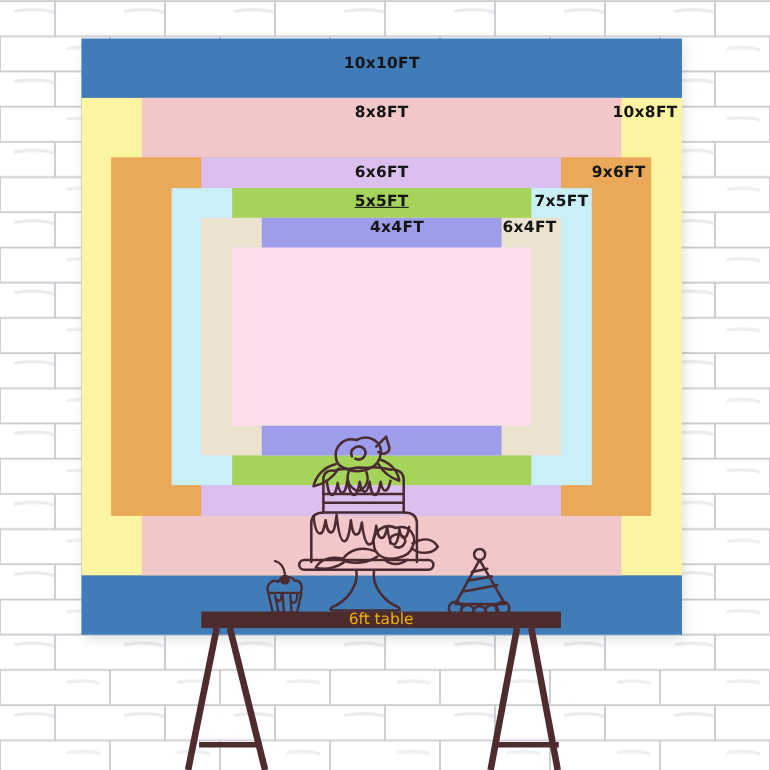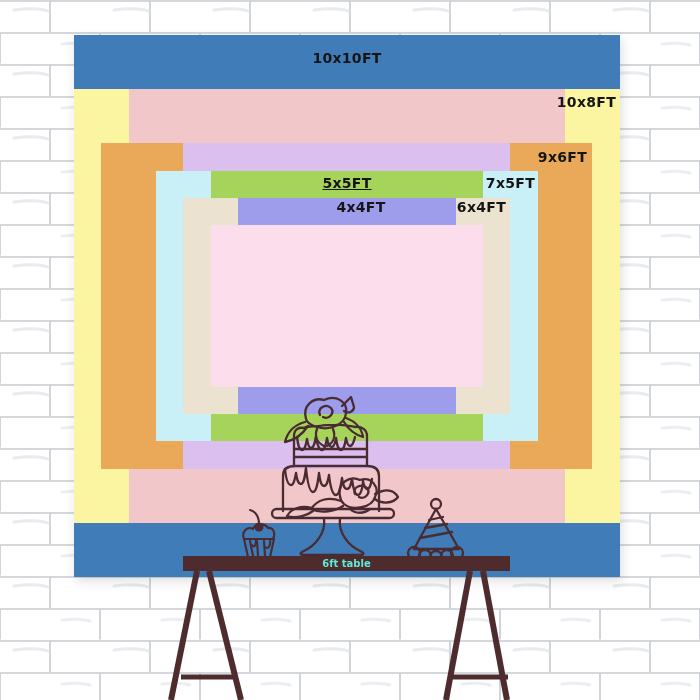--- a/index.html
+++ b/index.html
@@ -27,21 +27,21 @@
   .l8x8{top:59px;}   .l10x8{top:59px;right:4px;}
   .l6x6{top:114px;}  .l9x6{top:114px;right:33px;}
   .l5x5{top:140px;text-decoration:underline;}  .l7x5{top:140px;right:85px;}
   .l4x4{top:164px;margin-left:28px;}  .l6x4{top:164px;right:114px;}
   .l5x3{top:200px;}
   
   .art{position:absolute;left:0;top:0;z-index:2;}
   
   .table-bar{position:absolute;left:183px;top:556px;width:327px;height:15px;z-index:3;
              display:flex;align-items:center;justify-content:center;}
-  .table-label{font-size:10px;font-weight:700;color:#5eead4;line-height:15px;}
+  .table-label{font-size:14px;font-weight:400;color:#eab308;line-height:15px;}
   
   .legs{position:absolute;left:0;top:0;z-index:2;}
 </style>
 </head>
 <body>
 
 <div class="stage">
 
   <svg class="wall" width="700" height="700">
     <defs>
@@ -64,21 +64,23 @@
     <div class="rect r8x8" style="background-color: rgb(242, 199, 201);"></div>
     <div class="rect r9x6" style="background-color: rgb(234, 169, 88);"></div>
     <div class="rect r6x6" style="background-color: rgb(218, 191, 239);"></div>
     <div class="rect r7x5" style="background-color: rgb(201, 239, 247);"></div>
     <div class="rect r5x5" style="background-color: rgb(166, 212, 90);"></div>
     <div class="rect r6x4" style="background-color: rgb(235, 227, 208);"></div>
     <div class="rect r4x4" style="background-color: rgb(157, 157, 236);"></div>
     <div class="rect r5x3" style="background-color: rgb(252, 221, 235);"></div>
 
     <div class="lbl center l10x10">10x10FT</div>
+    <div class="lbl center l8x8">8x8FT</div>
     <div class="lbl l10x8">10x8FT</div>
+    <div class="lbl center l6x6">6x6FT</div>
     <div class="lbl l9x6">9x6FT</div>
     <div class="lbl center l5x5">5x5FT</div>
     <div class="lbl l7x5">7x5FT</div>
     <div class="lbl center l4x4">4x4FT</div>
     <div class="lbl l6x4">6x4FT</div>
   </div>
 
   <svg class="art" width="700" height="700">
     <g fill="none" stroke-width="2.3" stroke-linecap="round" stroke-linejoin="round" style="stroke: rgb(74, 43, 49);">
 

